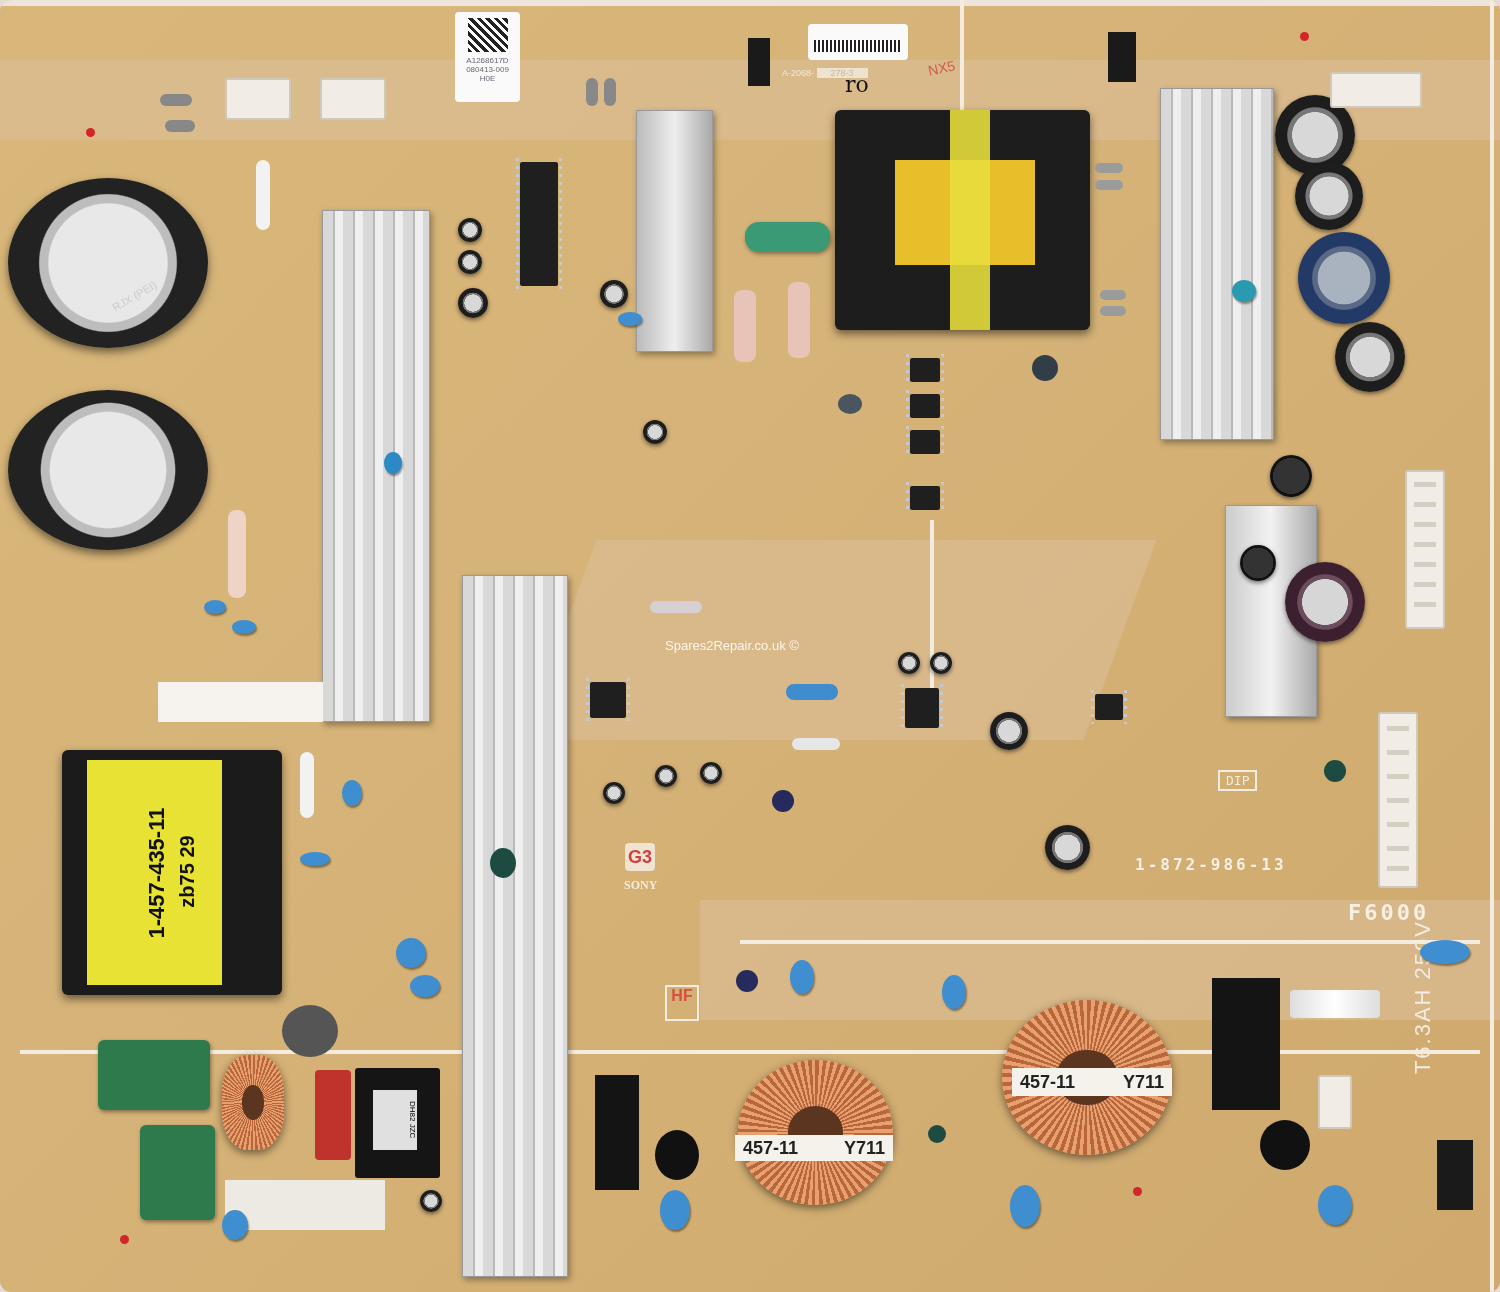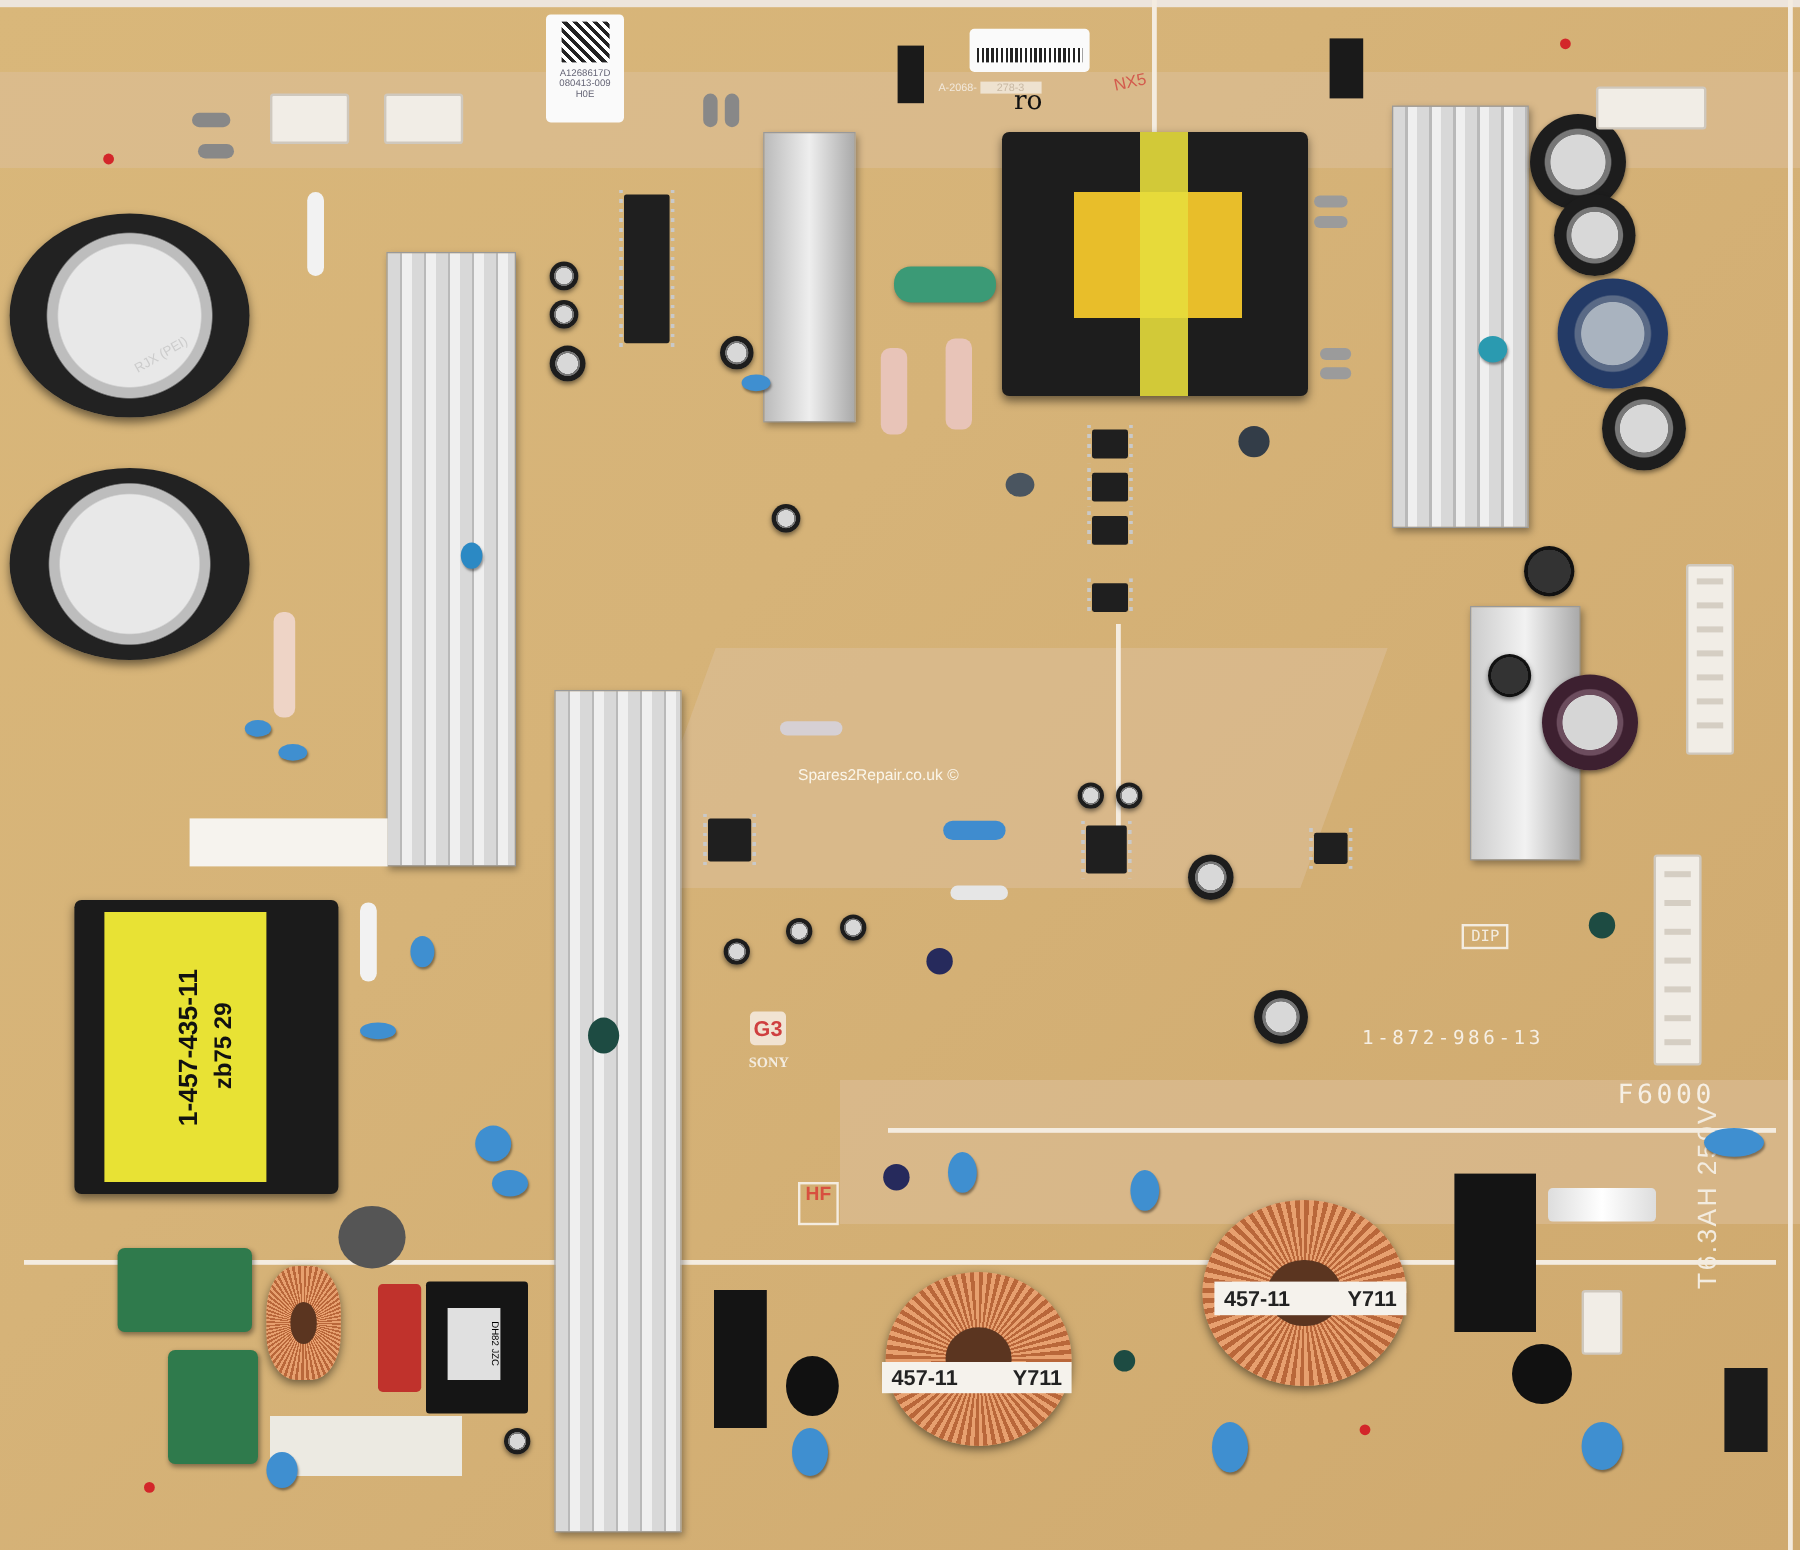--- a/index.html
+++ b/index.html
@@ -1,22 +1,22 @@
 <!DOCTYPE html>
 <html><head>
 <meta charset="utf-8">
 <style>
   html,body{margin:0;padding:0;background:#e2dcd6;}
   #board{position:relative;width:1500px;height:1292px;overflow:hidden;
     background:linear-gradient(135deg,#d9b77a 0%,#d6b378 40%,#cfa96e 100%);
-    font-family:"Liberation Sans",sans-serif;}
+    font-family:"Liberation Sans",sans-serif;border-radius:11px;}
   .edge{position:absolute;background:#ede5dc;}
   .trace{position:absolute;background:#dcc09a;opacity:.55;}
   .silk{position:absolute;background:#f4ece0;}
-  .silk-text{position:absolute;color:#f6efe4;font-family:"DejaVu Sans Mono",monospace;letter-spacing:3px;}
+  .silk-text{position:absolute;color:#f6efe4;font-family:"DejaVu Sans Mono",monospace;letter-spacing:3px;font-weight:bold;}
   .cap-big{position:absolute;border-radius:50%;background:radial-gradient(circle,#e8e8e8 0 45%,#bdbdbd 46% 52%,#222 53%);box-shadow:0 4px 8px rgba(0,0,0,.5);}
   .ecap{position:absolute;border-radius:50%;background:radial-gradient(circle,#d8d8d8 0 40%,#777 41% 48%,#1d1d1d 50%);box-shadow:0 2px 4px rgba(0,0,0,.5);}
   .ecap.blue{background:radial-gradient(circle,#a9b3bf 0 40%,#5a6a86 41% 48%,#233a66 50%);}
   .heatsink{position:absolute;background:repeating-linear-gradient(90deg,#d8d8d8 0 10px,#b9b9b9 10px 12px,#efefef 12px 20px);border:1px solid #999;box-shadow:2px 3px 6px rgba(0,0,0,.35);}
   .ic{position:absolute;background:#1f1f1f;border-radius:2px;}
   .ic::before,.ic::after{content:"";position:absolute;top:-4px;bottom:-4px;width:3px;background:repeating-linear-gradient(#c9c9c9 0 3px,transparent 3px 8px);}
   .ic::before{left:-4px}.ic::after{right:-4px}
   .conn{position:absolute;background:#f1ede6;border:2px solid #cfc8bd;border-radius:3px;}
   .conn .pin{position:absolute;left:20%;right:20%;height:5px;background:#d5cec3;}
   .blue-cap{position:absolute;background:#3f8fd0;border-radius:50%;box-shadow:1px 2px 2px rgba(0,0,0,.4);}

